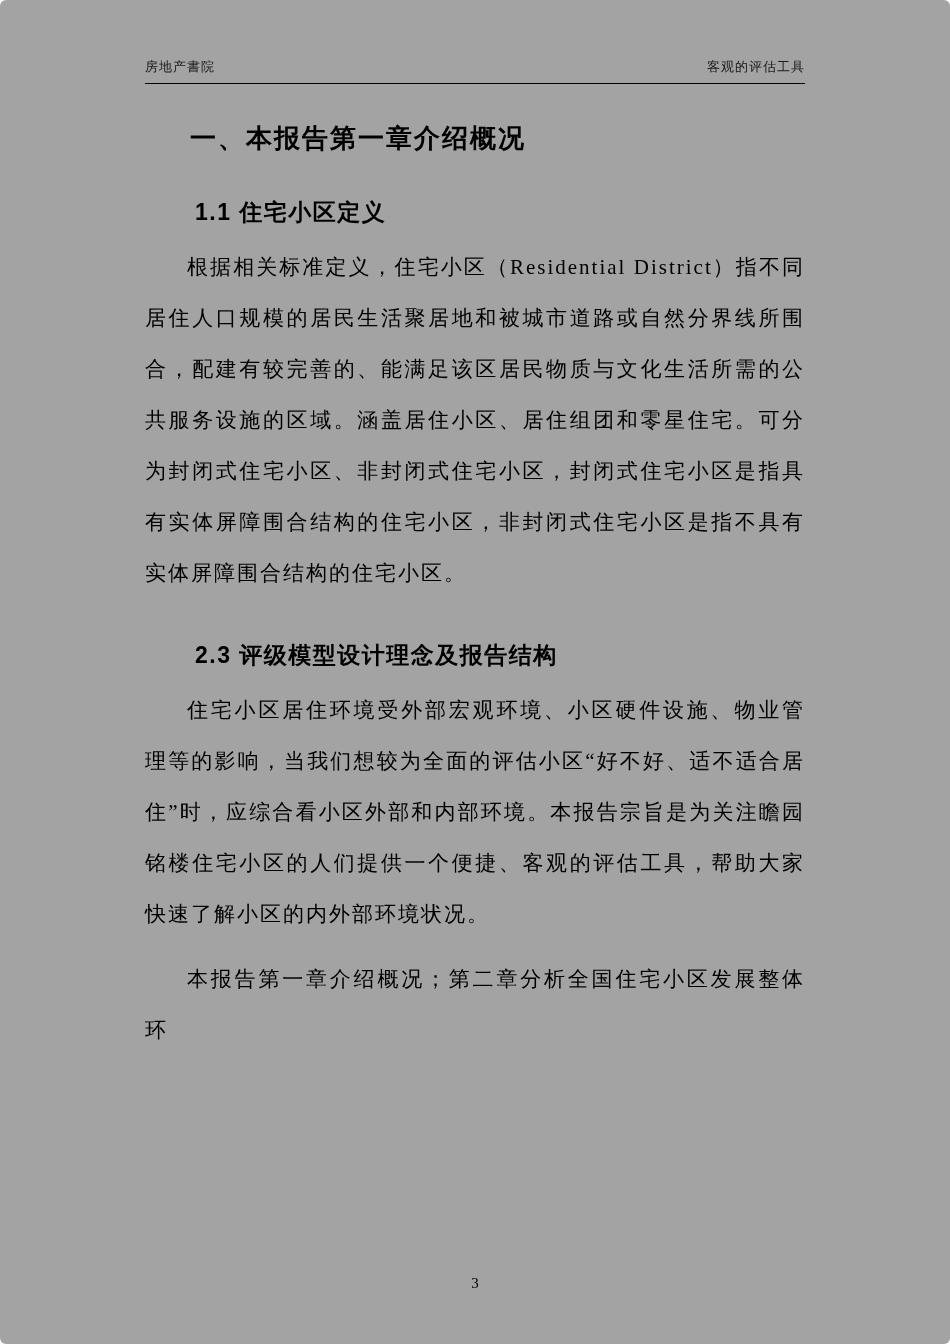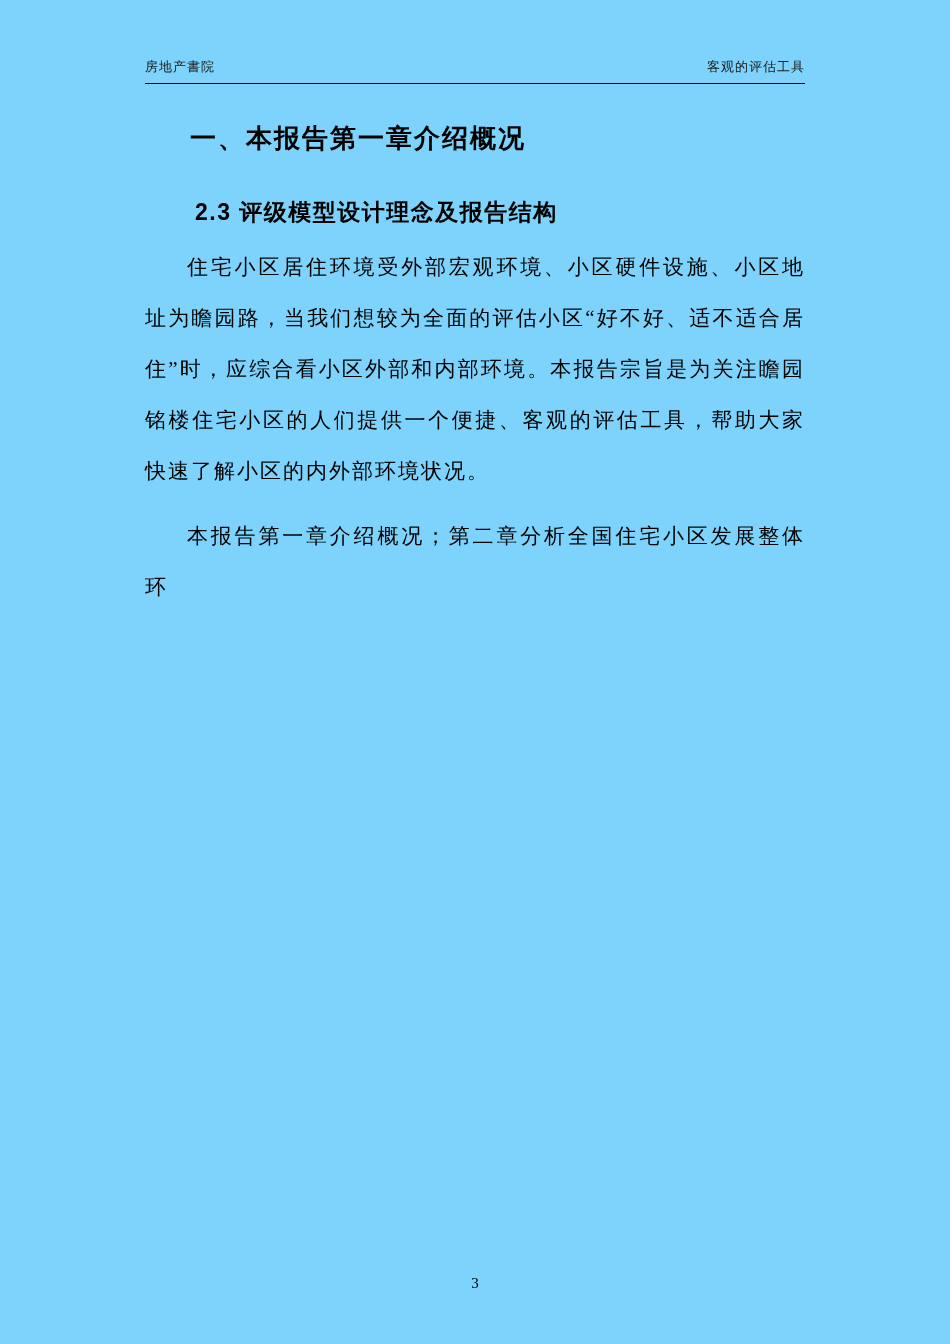--- a/index.html
+++ b/index.html
@@ -5,26 +5,27 @@
   html, body {
     margin: 0;
     padding: 0;
     background: #ffffff;
   }
   .page {
     position: relative;
     width: 950px;
     height: 1344px;
     margin: 0 auto;
-    background: #7dd3fc;
+    background: #a3a3a3;
     box-sizing: border-box;
     padding: 58px 145px 0 145px;
     color: #000;
     font-family: "Liberation Serif", "DejaVu Serif", serif;
     overflow: hidden;
+    border-radius: 6px;
   }
   .doc-header {
     display: flex;
     justify-content: space-between;
     align-items: flex-end;
     font-size: 13px;
     letter-spacing: 1px;
     color: #1a1a1a;
     padding-bottom: 7px;
   }
@@ -75,28 +76,30 @@
     <span>房地产書院</span>
     <span>客观的评估工具</span>
   </header>
   <hr class="header-rule">
 
   <main>
 
     <h1 class="chapter-title">一、本报告第一章介绍概况</h1>
 
     <section>
+      <h2 class="section-heading">1.1 住宅小区定义</h2>
+      <p class="body-paragraph">根据相关标准定义，住宅小区（Residential District）指不同居住人口规模的居民生活聚居地和被城市道路或自然分界线所围合，配建有较完善的、能满足该区居民物质与文化生活所需的公共服务设施的区域。涵盖居住小区、居住组团和零星住宅。可分为封闭式住宅小区、非封闭式住宅小区，封闭式住宅小区是指具有实体屏障围合结构的住宅小区，非封闭式住宅小区是指不具有实体屏障围合结构的住宅小区。</p>
     </section>
 
     <section>
     </section>
 
     <section>
       <h2 class="section-heading">2.3 评级模型设计理念及报告结构</h2>
-      <p class="body-paragraph">住宅小区居住环境受外部宏观环境、小区硬件设施、小区地址为瞻园路，当我们想较为全面的评估小区“好不好、适不适合居住”时，应综合看小区外部和内部环境。本报告宗旨是为关注瞻园铭楼住宅小区的人们提供一个便捷、客观的评估工具，帮助大家快速了解小区的内外部环境状况。</p>
+      <p class="body-paragraph">住宅小区居住环境受外部宏观环境、小区硬件设施、物业管理等的影响，当我们想较为全面的评估小区“好不好、适不适合居住”时，应综合看小区外部和内部环境。本报告宗旨是为关注瞻园铭楼住宅小区的人们提供一个便捷、客观的评估工具，帮助大家快速了解小区的内外部环境状况。</p>
       <p class="body-paragraph">本报告第一章介绍概况；第二章分析全国住宅小区发展整体环</p>
     </section>
 
   </main>
 
   <footer class="doc-footer">
     <span>3</span>
   </footer>
 
 </div>

